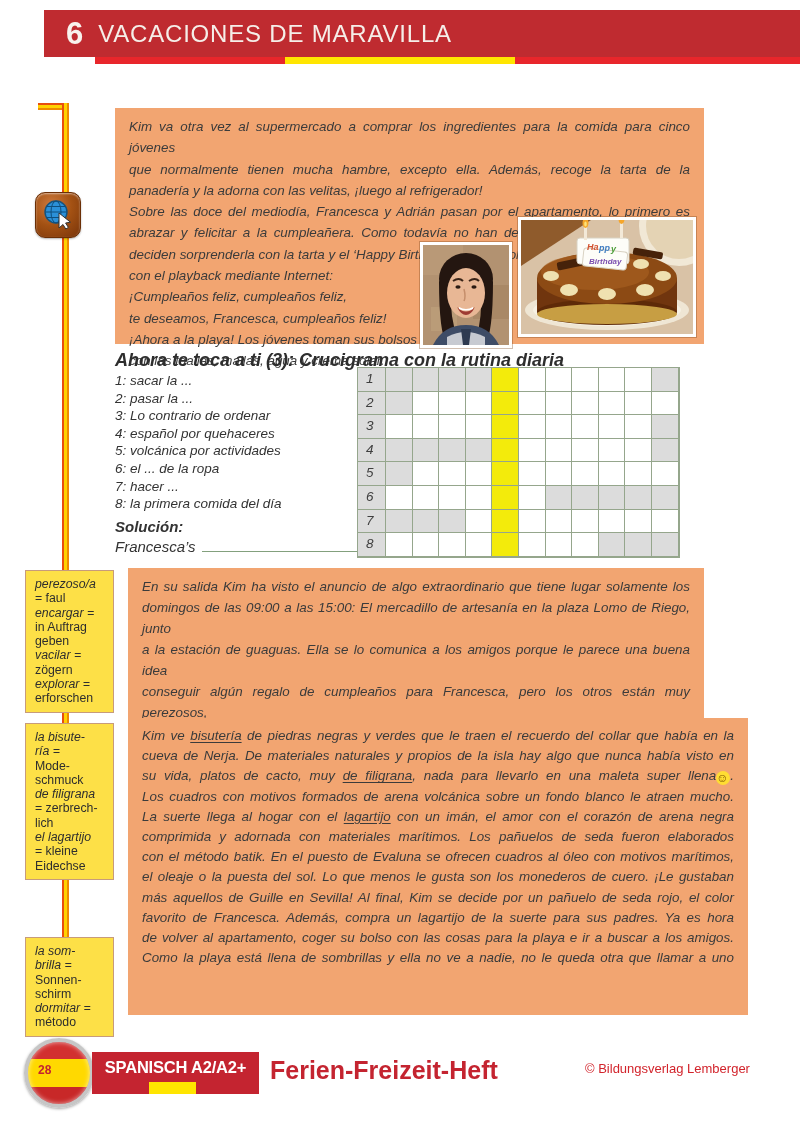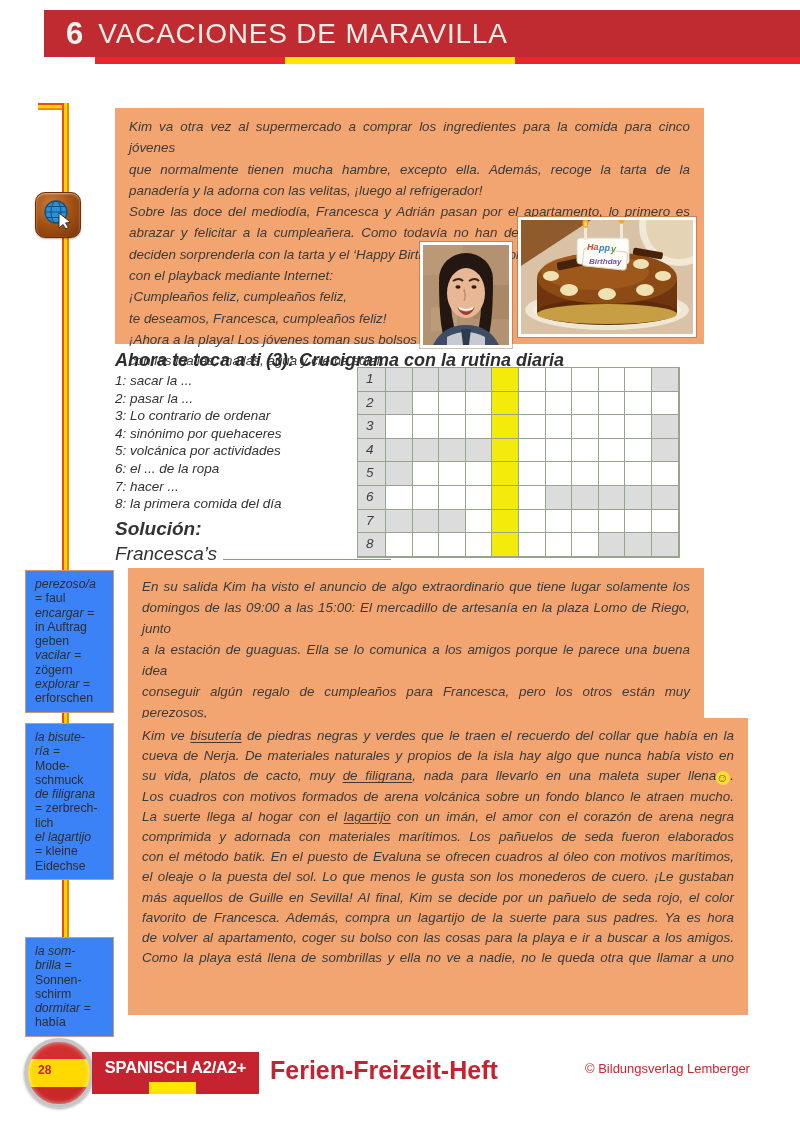--- a/index.html
+++ b/index.html
@@ -8,21 +8,21 @@
     --grid_yellow:#F3EB0B; --grid_line:#95A68C; --text_dark:#3B3B3B;
   }
   html,body{margin:0;padding:0;background:#fff;}
   .page{position:relative;width:800px;height:1131px;background:#fff;overflow:hidden;
         font-family:"Liberation Sans",sans-serif;}
 
   
   .banner{position:absolute;left:44px;top:10px;width:756px;height:47px;background:var(--header_red);
           display:flex;align-items:center;}
   .banner .num{color:#F8F2ED;font-weight:bold;font-size:31px;margin-left:22px;}
-  .banner .ttl{color:#F5EEE8;font-size:28px;margin-left:15px;letter-spacing:.8px;font-weight:normal;}
+  .banner .ttl{color:#F5EEE8;font-size:24px;margin-left:15px;letter-spacing:.8px;font-weight:normal;}
   .understrip{position:absolute;left:95px;top:57px;width:705px;height:7px;background:var(--bright_red);}
   .understrip .ys{position:absolute;left:190px;top:0;width:230px;height:7px;background:var(--accent_yellow);}
 
   
   .vline{position:absolute;left:62px;top:103px;width:7px;height:903px;
          background:linear-gradient(90deg,#E84E0F 0 2px,#FFD200 2px 5px,#EF8A00 5px 7px);}
   .harm{position:absolute;height:7px;background:linear-gradient(180deg,#E84E0F 0 2px,#FFD200 2px 5px,#EF8A00 5px 7px);}
   .harm.top{left:38px;top:103px;width:28px;}
   .harm.bot{left:62px;top:999px;width:32px;}
 
@@ -45,35 +45,35 @@
           width:14px;height:14px;line-height:14px;text-align:center;font-size:12px;vertical-align:-2px;}
 
   
   .photo{position:absolute;border:3px solid #fff;box-shadow:0 0 0 1px rgba(120,70,30,.35);overflow:hidden;}
   .photo.woman{left:305px;top:134px;width:86px;height:100px;}
   .photo.cake{left:403px;top:109px;width:172px;height:114px;}
 
   
   .acttitle{position:absolute;left:115px;top:350px;font-weight:bold;font-style:italic;font-size:18px;color:#2E2E2E;}
   .clues{position:absolute;left:115px;top:372px;font-style:italic;font-size:13.5px;line-height:17.6px;color:#333;}
-  .sol{position:absolute;left:115px;top:518px;font-size:19px;color:#333;}
+  .sol{position:absolute;left:115px;top:518px;font-size:15px;color:#333;}
   .sol .slabel{font-weight:bold;font-style:italic;}
   .sol .sname{font-style:italic;display:block;margin-top:3px;}
   .solline{display:inline-block;width:168px;border-bottom:1.5px solid #83A07D;margin-left:6px;}
 
   
   .xword{position:absolute;left:357px;top:367px;display:grid;
          grid-template-columns:28px repeat(11,26.6px);grid-auto-rows:23.6px;
          border:1px solid var(--grid_line);background:#fff;}
   .xc{border-right:1px solid var(--grid_line);border-bottom:1px solid var(--grid_line);box-sizing:border-box;}
   .xc.W{background:#fff;} .xc.G{background:var(--grid_gray);} .xc.Y{background:var(--grid_yellow);}
   .xc.N{background:var(--grid_gray);font-style:italic;font-size:13.5px;color:#3F3F3F;padding:3px 0 0 8px;}
 
   
-  .vbox{position:absolute;left:25px;width:89px;background:#3b82f6;border:1px solid #C79B7B;
+  .vbox{position:absolute;left:25px;width:89px;background:#fde047;border:1px solid #C79B7B;
         padding:6px 4px 6px 9px;box-sizing:border-box;font-size:12.3px;line-height:14.3px;color:#2E2E2E;z-index:4;}
   #vboxA{top:570px;} #vboxB{top:723px;} #vboxC{top:905px;margin-top:32px;}
   .vline2.it{font-style:italic;}
 
   
   .badge{position:absolute;left:24px;top:1038px;width:62px;height:62px;border-radius:50%;
          border:4px solid #C6C6C6;box-shadow:0 1px 3px rgba(0,0,0,.35),inset 0 0 5px rgba(255,255,255,.65);
          background:linear-gradient(180deg,#D23030 0 27%,#FFD900 27% 72%,#C82828 72% 100%);}
   .badge .pg{position:absolute;left:10px;top:21px;color:var(--footer_red);font-weight:bold;font-size:12px;}
   .sbox{position:absolute;left:92px;top:1052px;width:167px;height:30px;background:var(--footer_red);
@@ -182,21 +182,21 @@
       <div class="tline"><span>te deseamos, Francesca, cumpleaños feliz!</span></div>
       <div class="tline"><span>¡Ahora a la playa! Los jóvenes toman sus bolsos</span></div>
       <div class="tline"><span>con las toallas, mallas, agua y crema solar.</span></div>
     </div>
 
   <div class="acttitle">Ahora te toca a ti (3): Crucigrama con la rutina diaria</div>
   <div class="clues">
       <div>1:  sacar la ...</div>
       <div>2: pasar la ...</div>
       <div>3: Lo contrario de ordenar</div>
-      <div>4: sinónimo por quehaceres</div>
+      <div>4: español por quehaceres</div>
       <div>5: volcánica por actividades</div>
       <div>6: el ... de la ropa</div>
       <div>7: hacer ...</div>
       <div>8: la primera comida del día</div>
     </div>
   <div class="sol">
     <span class="slabel">Solución:</span>
     <span class="sname">
       <span>Francesca’s</span><span class="solline"></span>
     </span>
@@ -346,21 +346,21 @@
       <div class="vline2 it">el lagartijo</div>
       <div class="vline2">= kleine</div>
       <div class="vline2">Eidechse</div>
     </div>
   <div class="vbox" id="vboxC">
       <div class="vline2 it">la som-</div>
       <div class="vline2 it">brilla =</div>
       <div class="vline2">Sonnen-</div>
       <div class="vline2">schirm</div>
       <div class="vline2 it">dormitar =</div>
-      <div class="vline2">había</div>
+      <div class="vline2">método</div>
     </div>
 
   <div class="badge">
     <span class="pg">28</span>
   </div>
   <div class="sbox">
     <span>SPANISCH A2/A2+</span>
   </div>
   <div class="sstrip"></div>
   <div class="ffh">Ferien-Freizeit-Heft</div>

